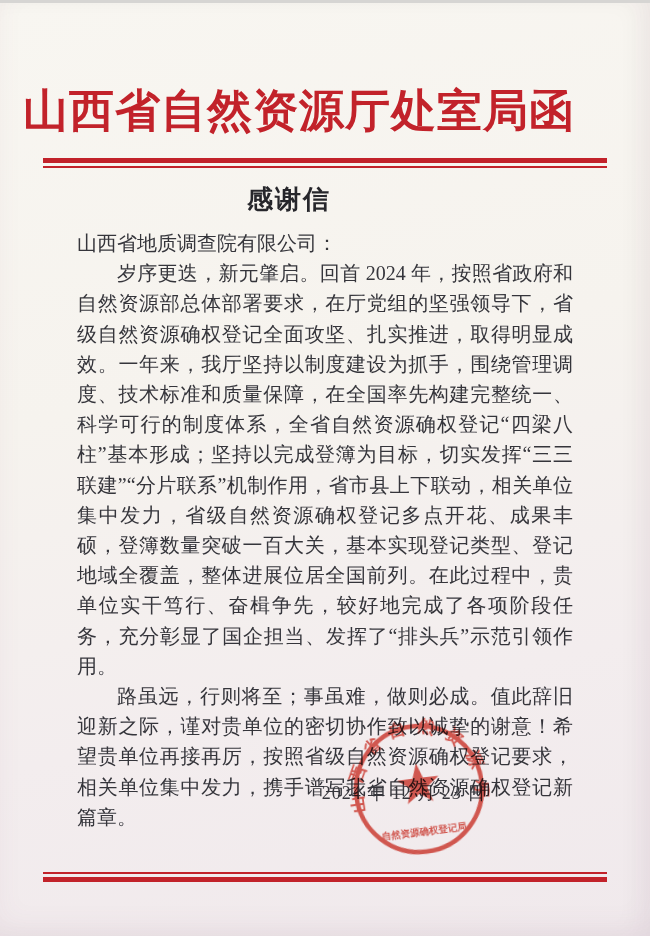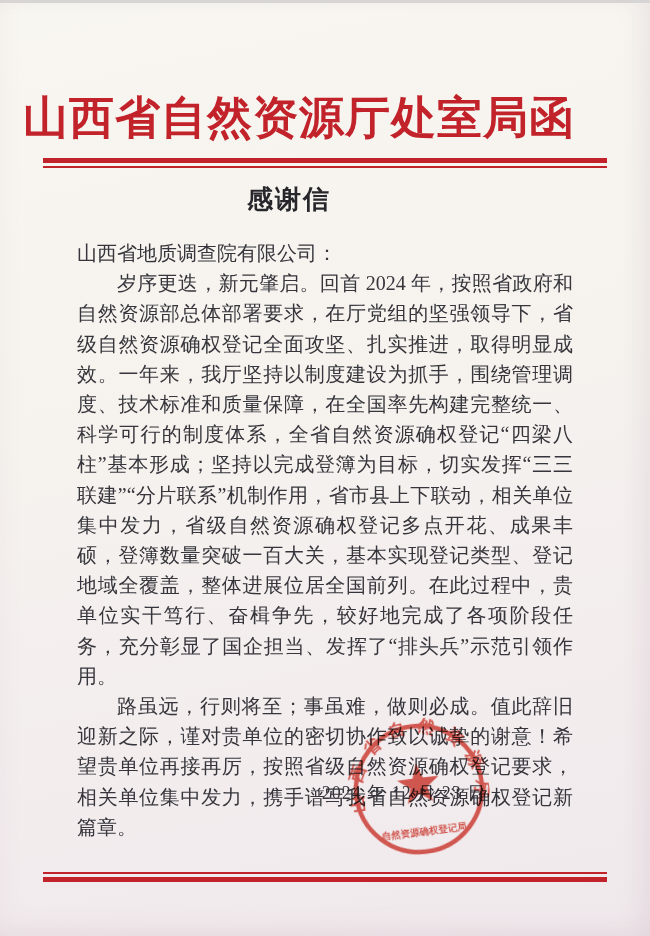--- a/index.html
+++ b/index.html
@@ -7,35 +7,35 @@
     position:relative;
     width:650px;height:936px;
     margin:0 auto;
     overflow:hidden;
     background:linear-gradient(168deg,#f8f6f1 0%,#f6f3ee 40%,#f3edee 72%,#f0e9ec 100%);
     box-shadow:inset -14px 0 22px rgba(60,40,50,0.035), inset 0 -12px 26px rgba(140,80,110,0.05);
     font-family:"Liberation Serif","DejaVu Serif",serif;
   }
   .top-strip{position:absolute;top:0;left:0;width:650px;height:3px;background:#d6d5d3;}
   .title{
-    position:absolute;top:88px;left:0;width:598px;margin:0;
+    position:absolute;top:81px;left:0;width:598px;margin:0;
     text-align:center;font-size:45px;font-weight:bold;letter-spacing:1px;
     color:#c2222a;
   }
   .header-rule{
     position:absolute;top:158px;left:43px;width:564px;height:3px;
     border-top:5px solid #c2222a;border-bottom:2.5px solid #c2222a;
   }
   .subtitle{
     position:absolute;top:182px;left:0;width:578px;margin:0;
     text-align:center;font-size:26px;font-weight:bold;color:#26262b;
     letter-spacing:2px;
   }
   .letter-body{
-    position:absolute;top:238px;left:77px;width:496px;
+    position:absolute;top:228px;left:77px;width:496px;
     font-size:20px;line-height:30.2px;color:#35353b;
     text-align:justify;
     font-family:Liberation Serif, serif;
   }
   .letter-body p{margin:0;}
   .para{text-indent:2em;}
   .signature-block{
     position:absolute;top:780px;left:248px;width:312px;
     font-size:18px;color:#35353b;text-align:center;line-height:26px;
   }

